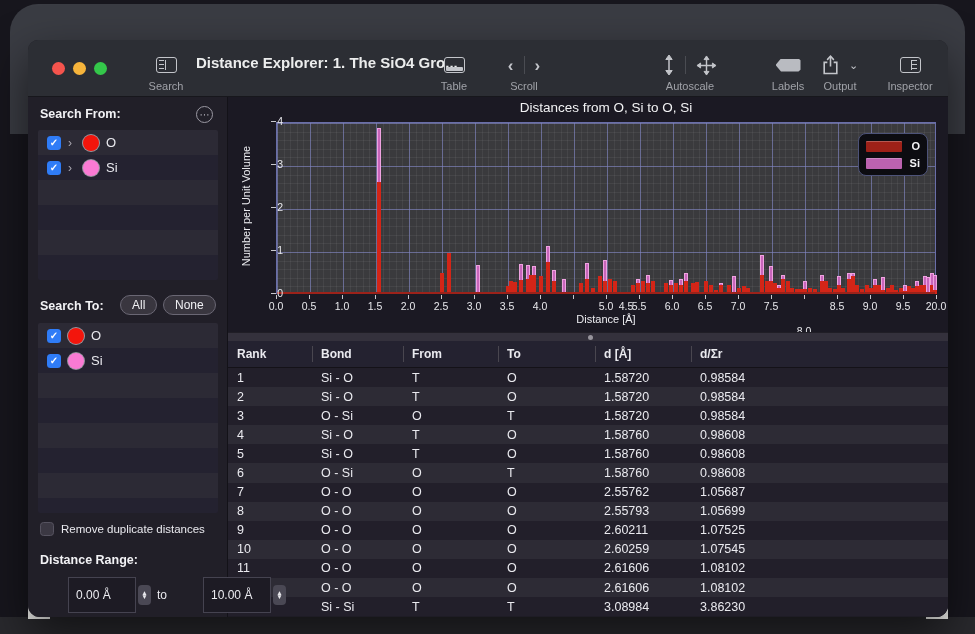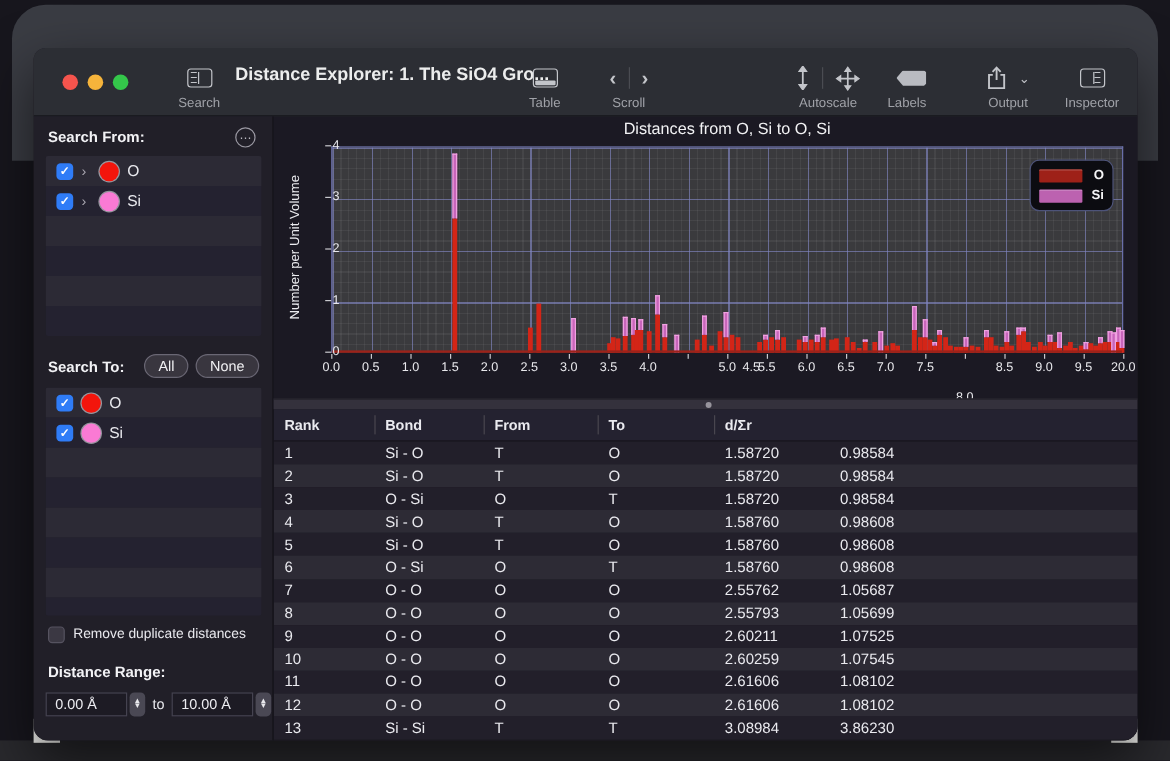--- a/index.html
+++ b/index.html
@@ -58,22 +58,22 @@
   .elist .row { height:25px; display:flex; align-items:center; gap:7px; padding-left:9px; font-size:13px; }
   .elist .row:nth-child(odd){ background:#2c2a35; }
   .elist .row:nth-child(even){ background:#242230; }
   .cbox { width:14px; height:14px; border-radius:3.5px; background:#2f7cf7; color:#fff;
     font-size:10px; font-weight:bold; display:flex; align-items:center; justify-content:center; flex:none; }
   .cbox.empty { background:#3b3843; border:1px solid #565360; }
   .disc { color:#a9a7b0; font-size:12px; width:8px; flex:none; }
   .dot { width:16px; height:16px; border-radius:50%; flex:none; box-shadow:0 0 0 1px rgba(240,240,245,0.55); }
   .pill-btn { height:20px; padding:0 11px; border:1px solid #6a6774; border-radius:10px; background:#39363f;
     color:#f0f0f3; font-size:12px; display:flex; align-items:center; }
-  .range-field { width:68px; height:20px; background:#1d1b24; border:1px solid #454350; color:#ececf1;
-    font-size:12px; display:flex; align-items:center; padding-left:7px; }
+  .range-field { width:68px; height:36px; background:#1d1b24; border:1px solid #454350; color:#ececf1;
+    font-size:12px; display:flex; align-items:center; padding-left:7px;margin-left:30px; }
   .stepper { width:13px; height:20px; background:#4a4854; border-radius:4px; display:flex; flex-direction:column;
     align-items:center; justify-content:center; line-height:0.55; color:#e8e8ec; font-size:6.5px; margin-left:2px; }
 
   
   .chart-sec { height:235px; position:relative; flex:none; }
   .chart-title { position:absolute; top:3px; left:48px; width:660px; text-align:center;
     color:#f2f2f4; font-size:13.5px; }
   .plot { position:absolute; left:48px; top:25px; width:660px; height:172px; background:#3a3a3d;
     border-top:1px solid #696ea9; border-right:1px solid #696ea9; border-left:1px solid #696ea9;
     background-image:
@@ -169,21 +169,21 @@
             <line x1="4" y1="11" x2="18" y2="11" stroke-width="1.5"></line>
             <polygon points="11,1 8.4,4.8 13.6,4.8"></polygon>
             <polygon points="11,21 8.4,17.2 13.6,17.2"></polygon>
             <polygon points="1,11 4.8,8.4 4.8,13.6"></polygon>
             <polygon points="21,11 17.2,8.4 17.2,13.6"></polygon>
           </svg>
       </div>
       <span class="tb-label">Autoscale</span>
     </div>
 
-    <div class="tb-item" style="left:688px; width:56px;align-items:flex-end;">
+    <div class="tb-item" style="left:732px; width:56px;">
       <div class="tb-iconrow">
           <span class="tag-shape"></span>
         </div>
       <span class="tb-label">Labels</span>
     </div>
 
     <div class="tb-item" style="left:775px; width:74px;">
       <div class="tb-iconrow">
         <svg width="17" height="20" viewBox="0 0 16 19" fill="none" stroke="#c3c5ca" stroke-width="1.5">
             <path d="M5 7 H2 V17.5 H14 V7 H11"></path>
@@ -448,32 +448,34 @@
           <div class="ylab" style="top: 190px;">0</div>
           <div class="ytick" style="top: 153px;"></div>
           <div class="ylab" style="top: 147px;">1</div>
           <div class="ytick" style="top: 110px;"></div>
           <div class="ylab" style="top: 104px;">2</div>
           <div class="ytick" style="top: 67px;"></div>
           <div class="ylab" style="top: 61px;">3</div>
           <div class="ytick" style="top: 24px;"></div>
           <div class="ylab" style="top: 18px;">4</div>
           <div id="axes"></div>
+        <div class="xaxis-title">Distance [Å]</div>
       </div>
 
       <div class="splitter">
         <div class="grip"></div>
       </div>
 
       <div class="dtable">
         <div class="thead" id="thead">
             <div>Rank</div>
             <div>Bond</div>
             <div>From</div>
             <div>To</div>
+            <div>d [Å]</div>
             <div>d/Σr</div>
           </div>
         <div id="tbody">
             <div class="trow">
               <div>1</div>
               <div>Si - O</div>
               <div>T</div>
               <div>O</div>
               <div>1.58720</div>
               <div>0.98584</div>

